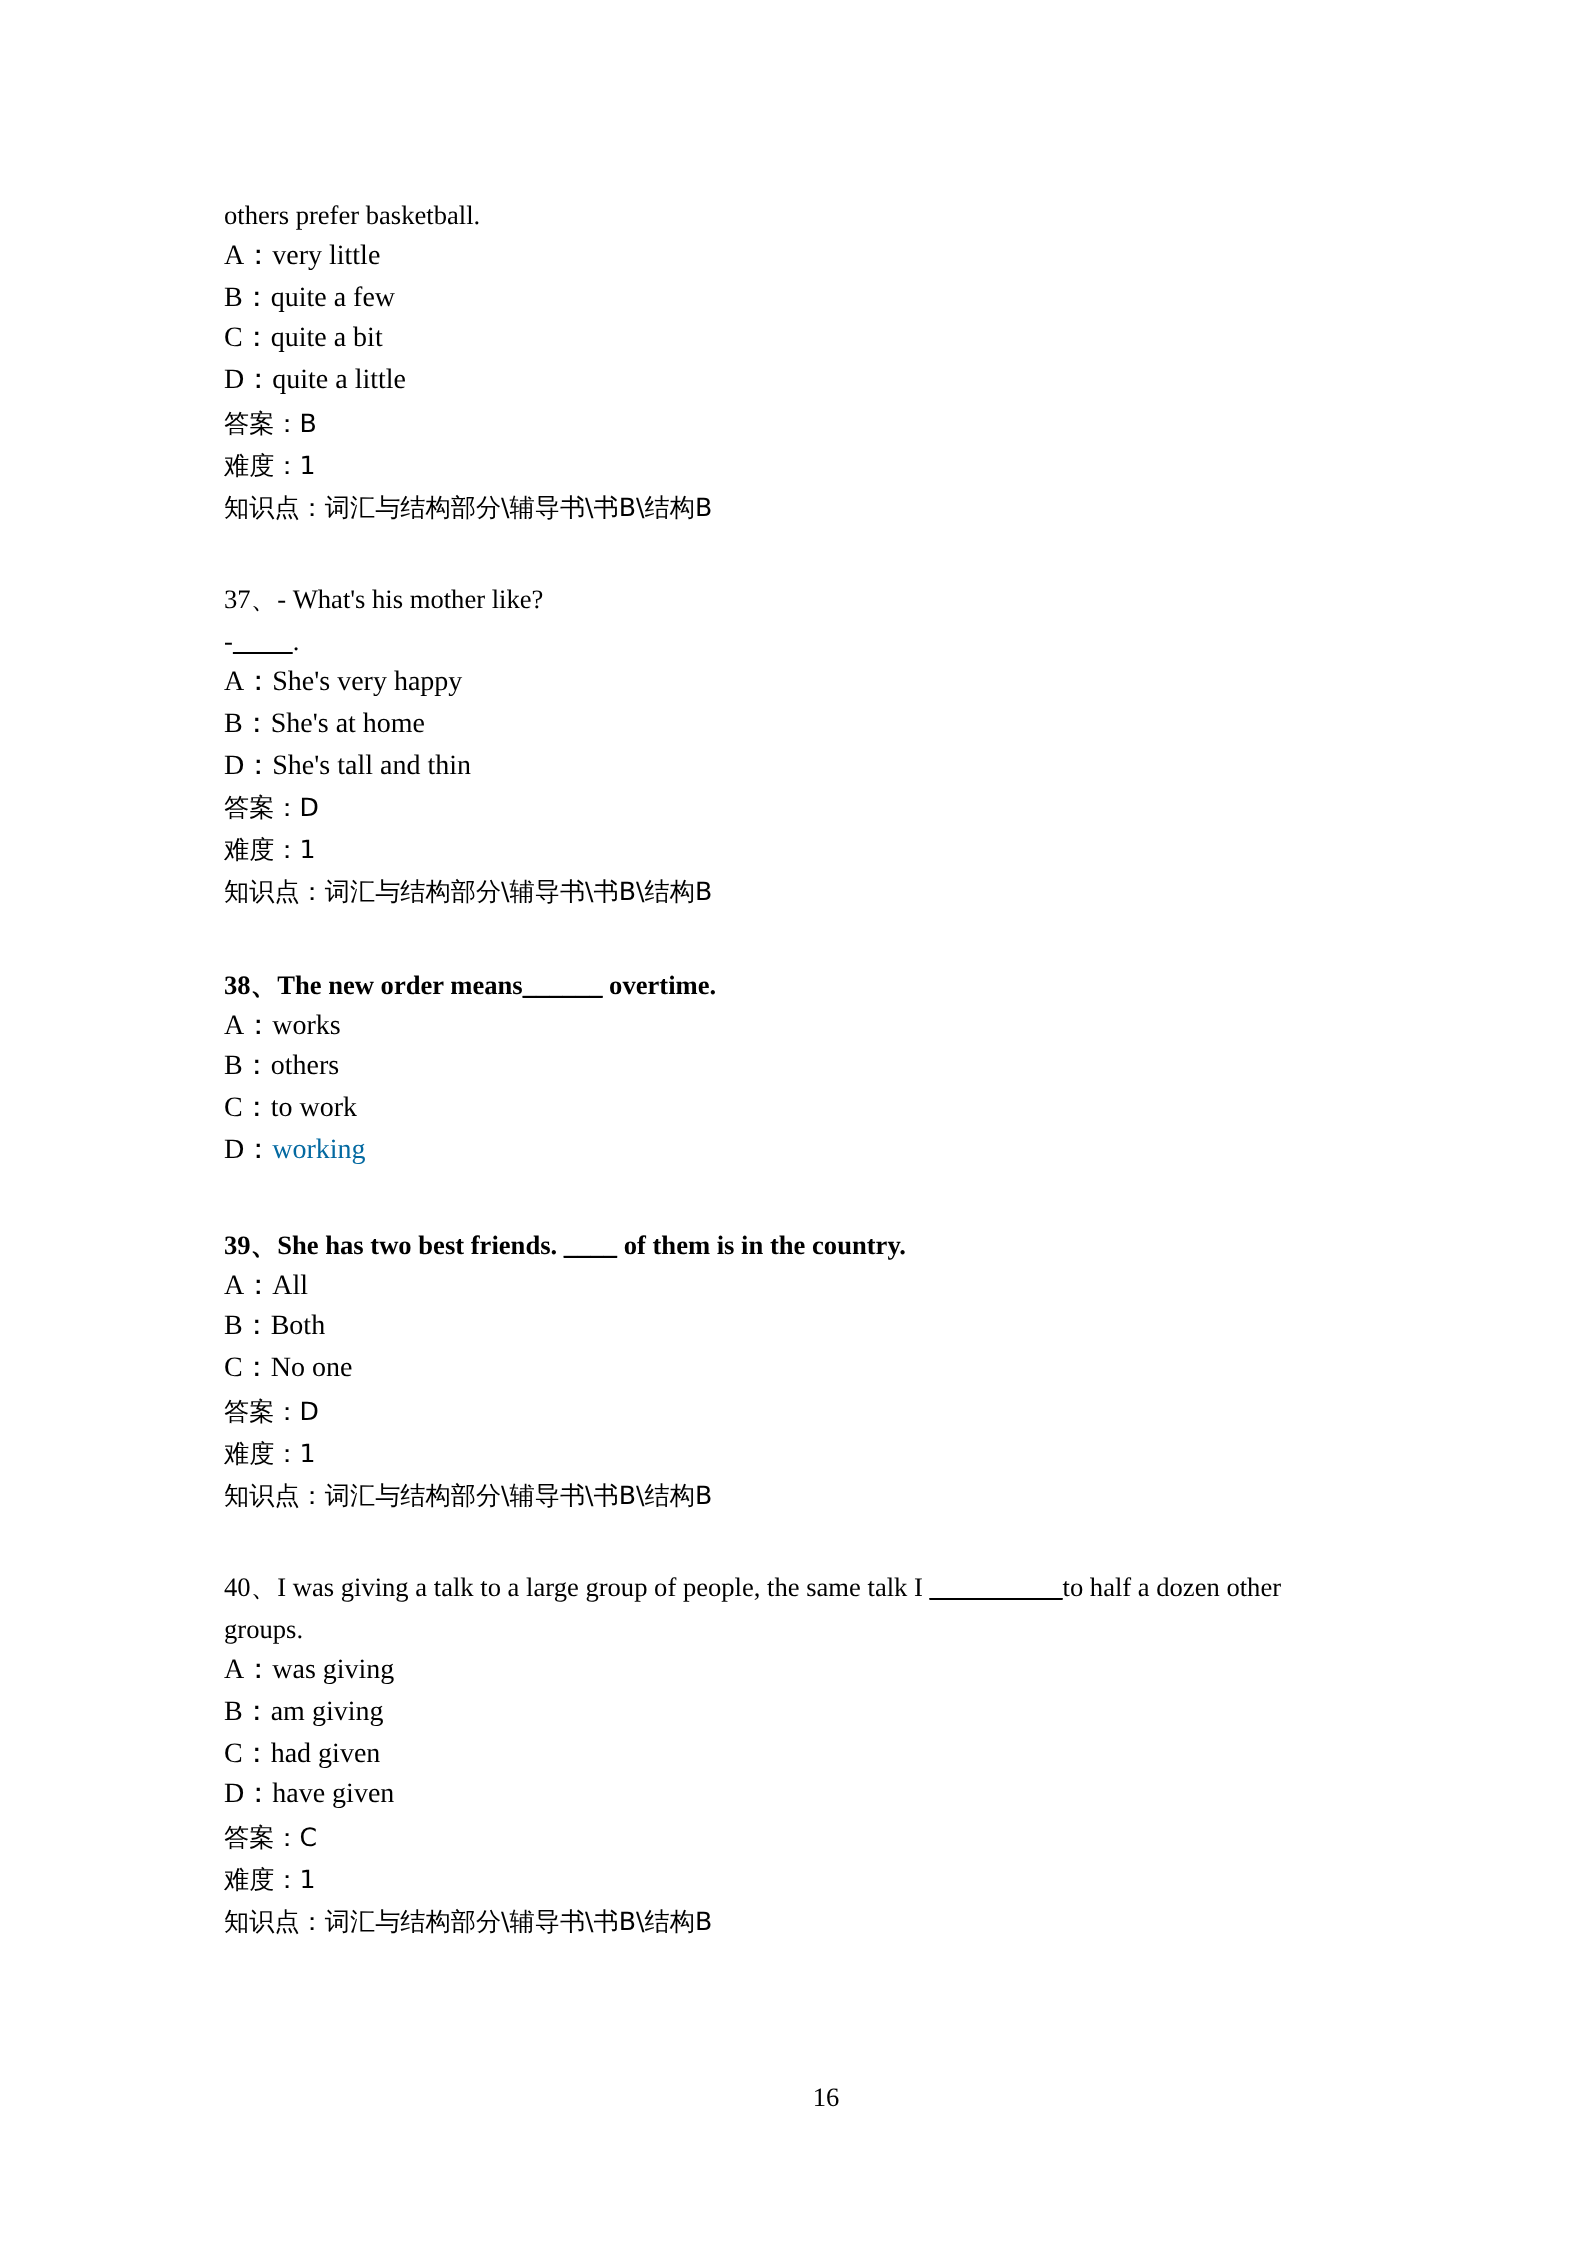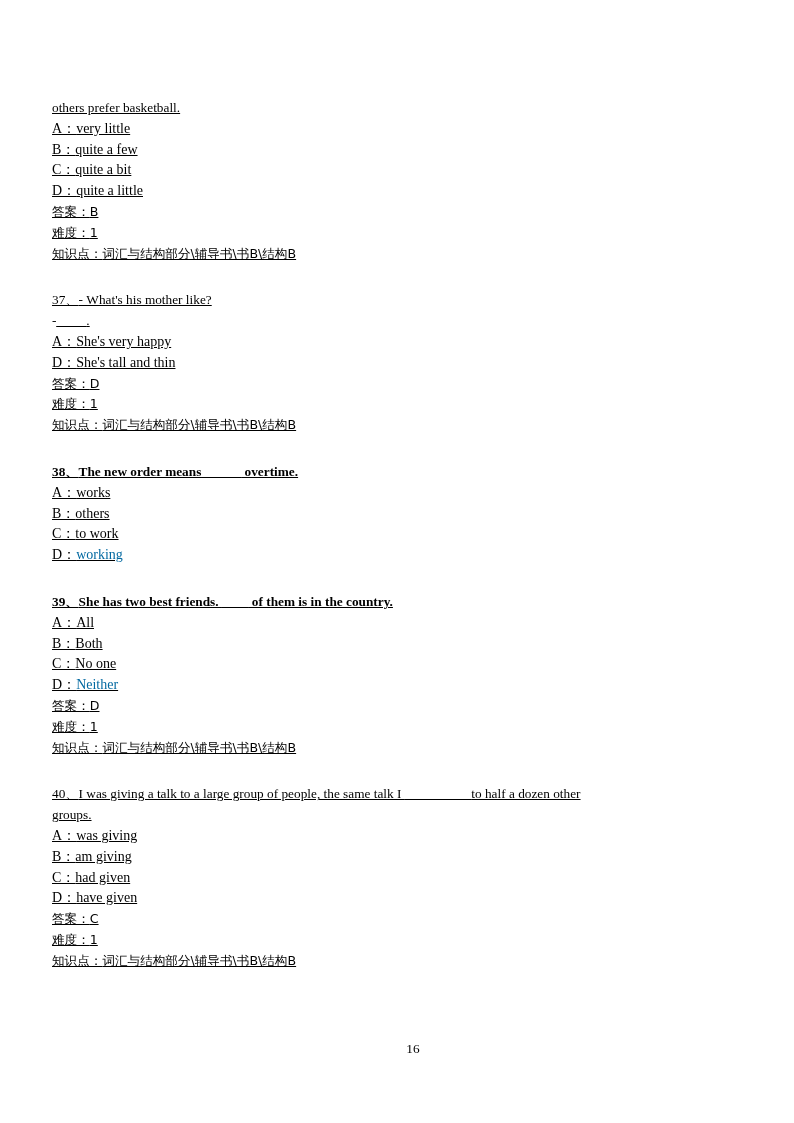--- a/index.html
+++ b/index.html
@@ -14,22 +14,21 @@
     font-family: "Liberation Serif", "DejaVu Serif", serif;
     color: #000000;
     -webkit-font-smoothing: antialiased;
   }
   .page {
     position: absolute;
     left: 0; top: 0;
     width: 794px;
     height: 891px;
     box-sizing: border-box;
-    padding: 98px 116px 0 52px;
-    text-decoration: underline;
+    padding: 98px 116px 0 112px;
   }
   .content {
     width: 562px;
   }
   .qblock {
     margin: 0 0 26px 0;
   }
   .qblock:last-of-type {
     margin-bottom: 12px;
   }
@@ -93,40 +92,40 @@
       <div class="opt"><span class="mark">D：</span><span class="val">quite a little</span></div>
       <div class="meta cjk"><span>答案：</span><span>B</span></div>
       <div class="meta cjk"><span>难度：</span><span>1</span></div>
       <div class="meta cjk"><span>知识点：</span><span>词汇与结构部分\辅导书\书B\结构B</span></div>
     </div>
 
     <div class="qblock">
       <div class="stem"><span>37、</span><span>- What's his mother like?</span></div>
       <div class="stem"><span class="lead-dash">- </span><span class="blank-u">&nbsp;&nbsp;&nbsp;&nbsp;&nbsp;&nbsp;&nbsp;&nbsp;&nbsp;</span><span>.</span></div>
       <div class="opt"><span class="mark">A：</span><span class="val">She's very happy</span></div>
+      <div class="opt"><span class="mark">B：</span><span class="val">She's at home</span></div>
       <div class="opt"><span class="mark">D：</span><span class="val">She's tall and thin</span></div>
       <div class="meta cjk"><span>答案：</span><span>D</span></div>
       <div class="meta cjk"><span>难度：</span><span>1</span></div>
       <div class="meta cjk"><span>知识点：</span><span>词汇与结构部分\辅导书\书B\结构B</span></div>
     </div>
 
     <div class="qblock">
       <div class="stem bold"><span>38、</span><span>The new order means</span><span class="blank-u">______</span><span> overtime.</span></div>
       <div class="opt"><span class="mark">A：</span><span class="val">works</span></div>
       <div class="opt"><span class="mark">B：</span><span class="val">others</span></div>
       <div class="opt"><span class="mark">C：</span><span class="val">to work</span></div>
       <div class="opt red"><span class="mark">D：</span><span class="val">working</span></div>
     </div>
 
     <div class="qblock">
       <div class="stem bold"><span>39、</span><span>She has two best friends. </span><span class="blank-u">____</span><span> of them is in the country.</span></div>
       <div class="opt"><span class="mark">A：</span><span class="val">All</span></div>
       <div class="opt"><span class="mark">B：</span><span class="val">Both</span></div>
       <div class="opt"><span class="mark">C：</span><span class="val">No one</span></div>
-      <div class="opt red"><span class="mark">D：</span><span class="val">Neither</span></div>
       <div class="meta cjk"><span>答案：</span><span>D</span></div>
       <div class="meta cjk"><span>难度：</span><span>1</span></div>
       <div class="meta cjk"><span>知识点：</span><span>词汇与结构部分\辅导书\书B\结构B</span></div>
     </div>
 
     <div class="qblock">
       <div class="stem wide"><span>40、</span><span>I was giving a talk to a large group of people, the same talk I </span><span class="blank-u">__________</span><span>to half a dozen other groups.</span></div>
       <div class="opt"><span class="mark">A：</span><span class="val">was giving</span></div>
       <div class="opt"><span class="mark">B：</span><span class="val">am giving</span></div>
       <div class="opt"><span class="mark">C：</span><span class="val">had given</span></div>

